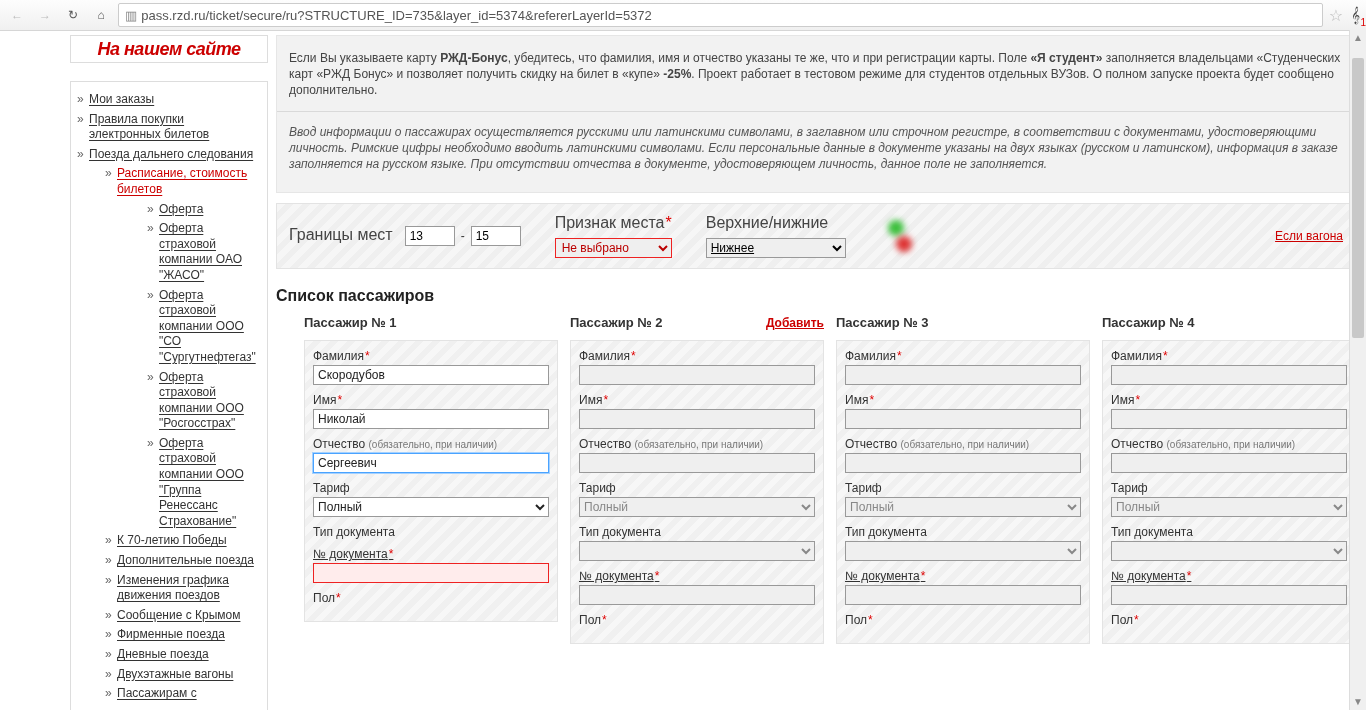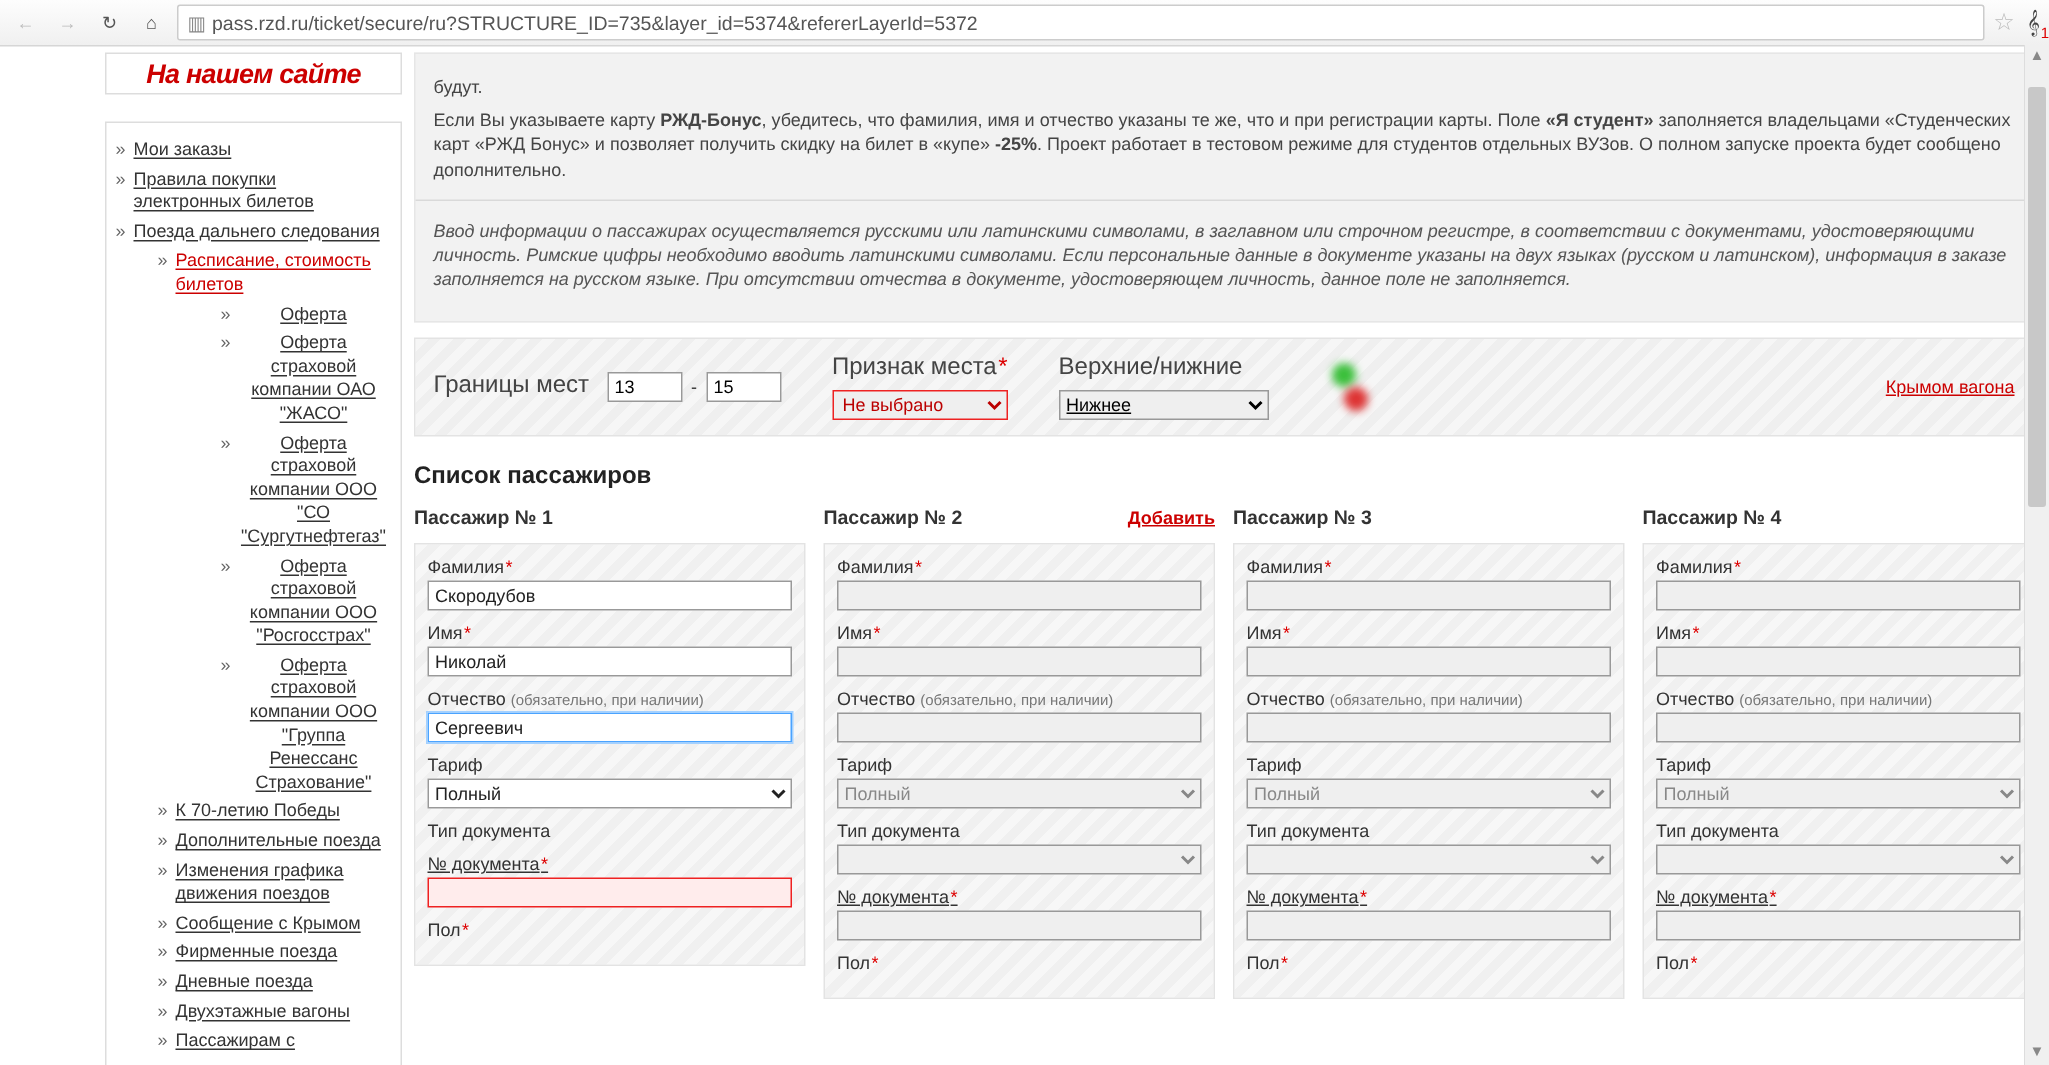--- a/index.html
+++ b/index.html
@@ -20,21 +20,21 @@
   .promo { border: 1px solid #ddd; height: 26px; display: flex; align-items: center; justify-content: center; color: #c00; font-weight: bold; font-style: italic; font-size: 18px; margin-bottom: 18px; letter-spacing: -0.5px; }
   .nav-panel { border: 1px solid #ddd; padding: 10px 8px 10px 4px; }
   .nav-panel ul { list-style: none; margin: 0; padding: 0; }
   .nav-panel li { padding-left: 14px; position: relative; margin-bottom: 4px; }
   .nav-panel li::before { content: "»"; position: absolute; left: 2px; top: 0; color: #666; }
   .nav-panel a { color: #333; text-decoration: underline; text-underline-offset: 2px; line-height: 1.3; }
   .nav-panel .active > a { color: #c00; }
   .nav-panel ul ul { margin-top: 4px; }
   .nav-panel ul ul li { padding-left: 28px; }
   .nav-panel ul ul li::before { left: 16px; }
-  .nav-panel ul ul ul li { padding-left: 42px; text-align: center; }
+  .nav-panel ul ul ul li { padding-left: 42px; }
   .nav-panel ul ul ul li::before { left: 30px; }
 
   .main { flex: 1; padding: 0 10px 0 8px; min-width: 0; }
   .intro { background: #f2f2f2; border: 1px solid #e6e6e6; padding: 8px 12px 14px; color: #444; line-height: 1.35; }
   .intro p { margin: 6px 0; }
   .intro em { font-style: italic; color: #555; }
   .intro strong { font-weight: bold; }
   .intro .sep { border-top: 1px solid #d9d9d9; margin: 12px -12px; }
 
   
@@ -53,21 +53,21 @@
   select.plain { border: 1px solid #999; height: 20px; font-size: 12px; min-width: 140px; text-decoration: underline; }
   .seat-markers { position: relative; width: 28px; height: 28px; }
   .dot { position: absolute; width: 16px; height: 16px; border-radius: 50%; filter: blur(3px); }
   .dot.green { background: #3bbf3b; top: -2px; right: 4px; }
   .dot.red { background: #d33; bottom: -2px; right: -4px; }
   .scheme-link { margin-left: auto; }
   .scheme-link a { color: #c00; text-decoration: underline; }
 
   
   .passengers h2 { font-size: 16px; font-weight: bold; margin: 18px 0 6px; color: #222; }
-  .p-grid { display: grid; grid-template-columns: repeat(4, 1fr); gap: 12px; }
+  .p-grid { display: grid; grid-template-columns: repeat(4, 1fr); gap: 12px; margin-left: 28px; }
   .p-col { }
   .p-col h3 { font-size: 13px; font-weight: bold; margin: 4px 0 10px; display: flex; align-items: baseline; gap: 10px; }
   .p-col h3 .add { color: #c00; text-decoration: underline; font-weight: bold; font-size: 12px; margin-left: auto; cursor: pointer; }
   .p-card {
     background: repeating-linear-gradient(135deg, #f7f7f7 0 6px, #f0f0f0 6px 12px);
     border: 1px solid #e3e3e3; padding: 8px;
   }
   .fld { margin-bottom: 8px; }
   .fld label { display: block; font-size: 12px; color: #333; margin-bottom: 2px; }
   .fld .sub { font-size: 10px; color: #777; font-weight: normal; }
@@ -127,21 +127,20 @@
               <li><a href="#">Дневные поезда</a></li>
               <li><a href="#">Двухэтажные вагоны</a></li>
               <li><a href="#">Пассажирам с</a></li>
             </ul></li>
         </ul>
     </nav>
   </aside>
 
   <main class="main">
     <div class="intro">
-      <p>будут.</p>
       <p>
         <span>Если Вы указываете карту </span><strong>РЖД-Бонус</strong><span>, убедитесь, что фамилия, имя и отчество указаны те же, что и при регистрации карты. Поле </span><strong>«Я студент»</strong><span> заполняется владельцами «Студенческих карт «РЖД Бонус» и позволяет получить скидку на билет в «купе» </span><strong>-25%</strong><span>. Проект работает в тестовом режиме для студентов отдельных ВУЗов. О полном запуске проекта будет сообщено дополнительно.</span>
       </p>
       <div class="sep"></div>
       <p><em>Ввод информации о пассажирах осуществляется русскими или латинскими символами, в заглавном или строчном регистре, в соответствии с документами, удостоверяющими личность. Римские цифры необходимо вводить латинскими символами. Если персональные данные в документе указаны на двух языках (русском и латинском), информация в заказе заполняется на русском языке. При отсутствии отчества в документе, удостоверяющем личность, данное поле не заполняется.</em></p>
     </div>
 
     <div class="seat-bar-wrap">
       <div class="seat-bar">
         <div class="field-group">
@@ -162,21 +161,21 @@
           <label>Верхние/нижние</label>
           <select class="plain" id="tier-select"><option>Нижнее</option></select>
         </div>
 
         <div class="seat-markers">
           <div class="dot green"></div>
             <div class="dot red"></div>
         </div>
 
         <div class="scheme-link">
-          <a href="#">Крымом вагона</a>
+          <a href="#">Если вагона</a>
         </div>
       </div>
     </div>
 
     <section class="passengers">
       <h2>Список пассажиров</h2>
       <div class="p-grid" id="p-grid">
           <div class="p-col">
             <h3>
               <span>Пассажир № 1</span>

